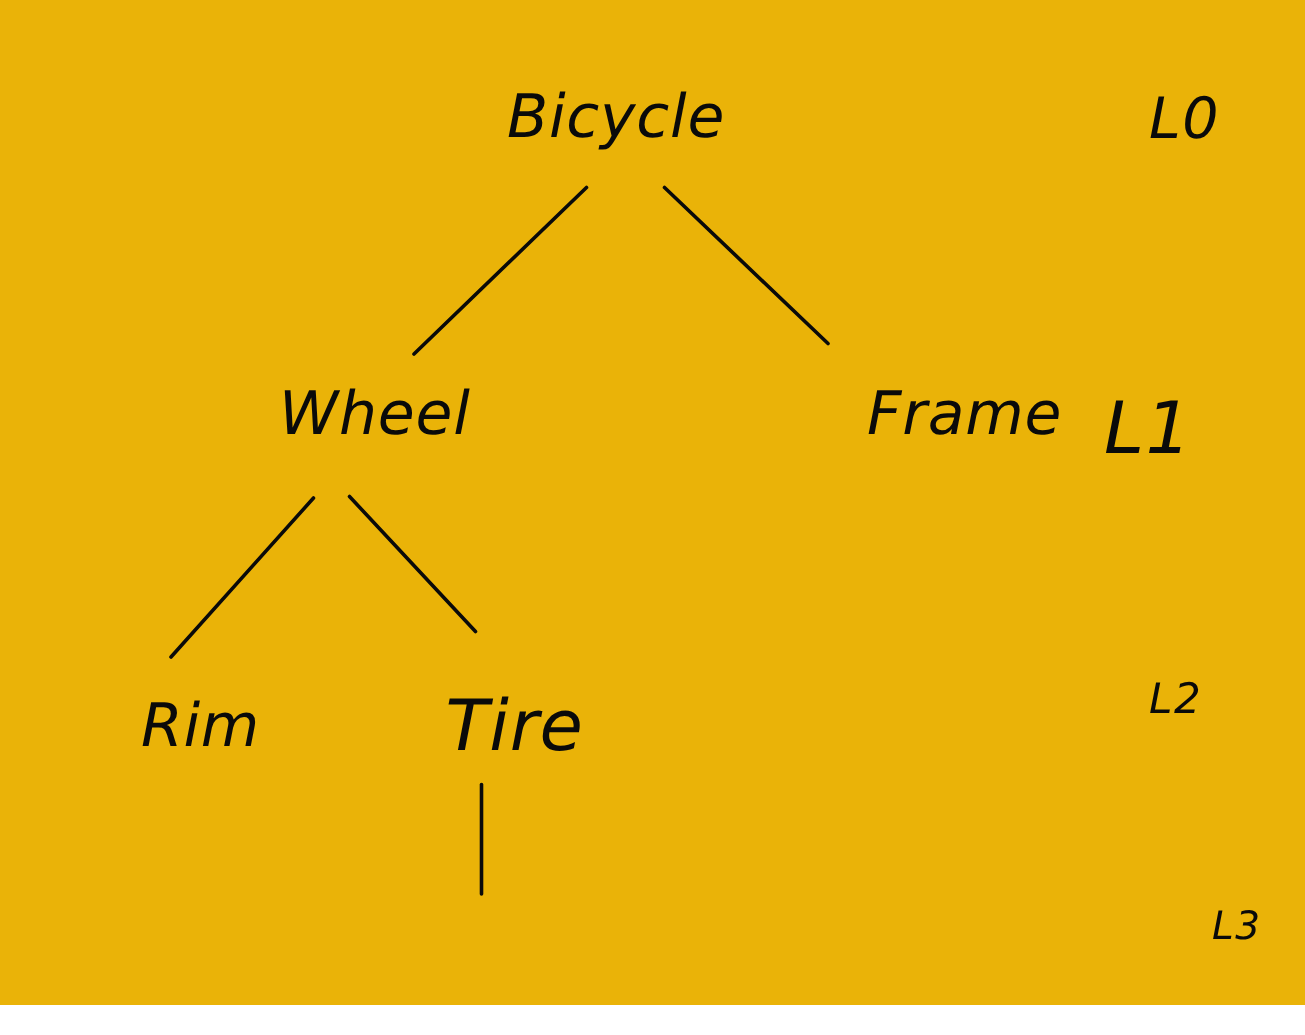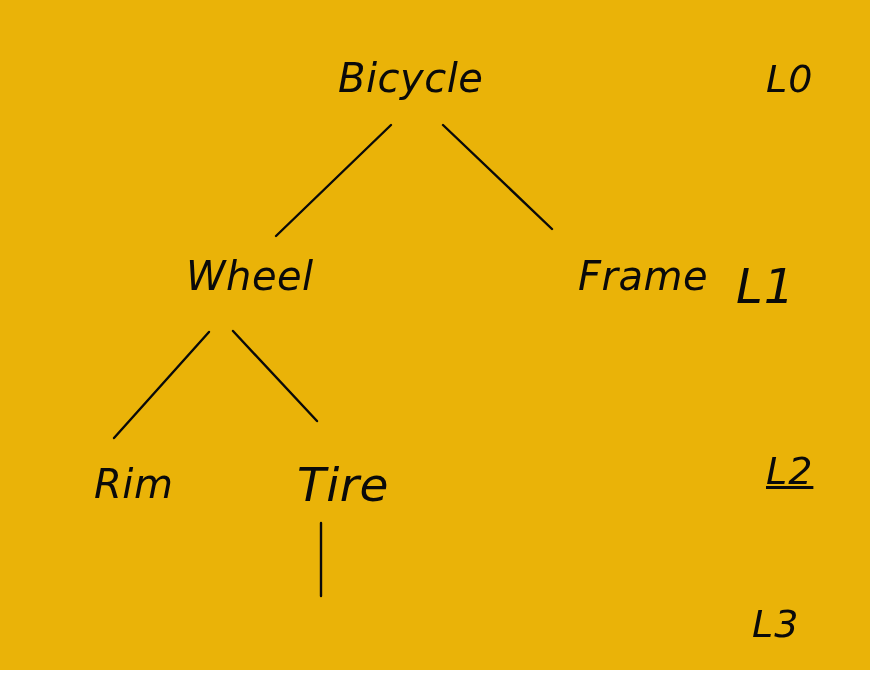--- a/index.html
+++ b/index.html
@@ -48,22 +48,22 @@
   
   #node-bicycle { left: 338px; top: 58px;  font-size: 40px; }
   #node-wheel   { left: 146px; top: 256px; font-size: 40px; margin-left: 40px; }
   #node-frame   { left: 578px; top: 256px; font-size: 40px; }
   #node-rim     { left: 94px;  top: 464px; font-size: 40px; }
   #node-tire    { left: 285px; top: 461px; font-size: 47px; margin-left: 12px; }
   #node-tube    { left: 268px; top: 610px; font-size: 40px; }
 
   #level-l0 { left: 766px; top: 60px;  font-size: 38px; }
   #level-l1 { left: 736px; top: 262px; font-size: 48px; font-style: italic; }
-  #level-l2 { left: 766px; top: 452px; font-size: 38px; text-decoration: underline; }
-  #level-l3 { left: 752px; top: 605px; font-size: 38px; }
+  #level-l2 { left: 766px; top: 452px; font-size: 28px; }
+  #level-l3 { left: 808px; top: 605px; font-size: 26px; }
 </style>
 </head>
 <body>
 
 <div id="canvas">
 
   <svg id="edge-layer" viewBox="0 0 870 690">
     <line x1="391" y1="125" x2="276" y2="236" stroke="#0a0a0a" stroke-width="2.4" stroke-linecap="round"></line>
     <line x1="443" y1="125" x2="552" y2="229" stroke="#0a0a0a" stroke-width="2.4" stroke-linecap="round"></line>
     <line x1="209" y1="332" x2="114" y2="438" stroke="#0a0a0a" stroke-width="2.4" stroke-linecap="round"></line>

